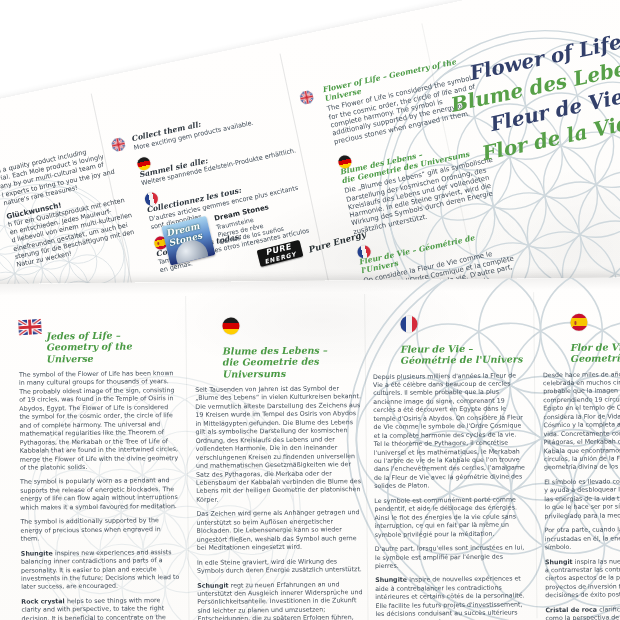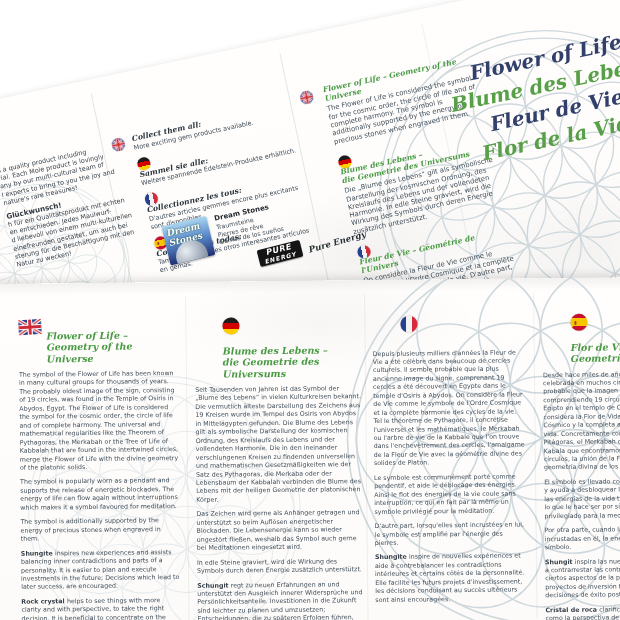--- a/index.html
+++ b/index.html
@@ -281,21 +281,21 @@
       <h3 class="col-h">
         <span class="col-flag">
           <svg class="uksvg" viewBox="0 0 24 16" width="23" height="15" style="transform:rotate(-3deg)">
               <rect width="24" height="16" rx="1.5" fill="#2b3f8c"></rect>
               <path d="M0 0L24 16M24 0L0 16" stroke="#fff" stroke-width="3.8"></path>
               <path d="M0 0L24 16M24 0L0 16" stroke="#cf2b36" stroke-width="1.4"></path>
               <path d="M12 0V16M0 8H24" stroke="#fff" stroke-width="5.4"></path>
               <path d="M12 0V16M0 8H24" stroke="#cf2b36" stroke-width="3"></path>
             </svg>
         </span>
-        <span>Flower of Life –
+        <span>Jedes of Life –
 Geometry of the Universe</span>
       </h3>
       <p><b></b><span>The symbol of the Flower of Life has been known in many cultural groups for thousands of years. The probably oldest image of the sign, consisting of 19 circles, was found in the Temple of Osiris in Abydos, Egypt. The Flower of Life is considered the symbol for the cosmic order, the circle of life and of complete harmony. The universal and mathematical regularities like the Theorem of Pythagoras, the Merkabah or the Tree of Life of Kabbalah that are found in the intertwined circles, merge the Flower of Life with the divine geometry of the platonic solids.</span></p>
       <p><b></b><span>The symbol is popularly worn as a pendant and supports the release of energetic blockades. The energy of life can flow again without interruptions which makes it a symbol favoured for meditation.</span></p>
       <p><b></b><span>The symbol is additionally supported by the energy of precious stones when engraved in them.</span></p>
       <p><b>Shungite </b><span>inspires new experiences and assists balancing inner contradictions and parts of a personality. It is easier to plan and execute investments in the future; Decisions which lead to later success, are encouraged.</span></p>
       <p><b>Rock crystal </b><span>helps to see things with more clarity and with perspective, to take the right decision. It is beneficial to concentrate on the essential things of life, to order your thoughts and to recognise potential obstacles.</span></p>
     </div>
 
     <div class="col" style="left:202px;width:166px">
@@ -307,20 +307,22 @@
       <p><b></b><span>Seit Tausenden von Jahren ist das Symbol der „Blume des Lebens“ in vielen Kulturkreisen bekannt. Die vermutlich älteste Darstellung des Zeichens aus 19 Kreisen wurde im Tempel des Osiris von Abydos in Mittelägypten gefunden. Die Blume des Lebens gilt als symbolische Darstellung der kosmischen Ordnung, des Kreislaufs des Lebens und der vollendeten Harmonie. Die in den ineinander verschlungenen Kreisen zu findenden universellen und mathematischen Gesetzmäßigkeiten wie der Satz des Pythagoras, die Merkaba oder der Lebensbaum der Kabbalah verbinden die Blume des Lebens mit der heiligen Geometrie der platonischen Körper.</span></p>
       <p><b></b><span>Das Zeichen wird gerne als Anhänger getragen und unterstützt so beim Auflösen energetischer Blockaden. Die Lebensenergie kann so wieder ungestört fließen, weshalb das Symbol auch gerne bei Meditationen eingesetzt wird.</span></p>
       <p><b></b><span>In edle Steine graviert, wird die Wirkung des Symbols durch deren Energie zusätzlich unterstützt.</span></p>
       <p><b>Schungit </b><span>regt zu neuen Erfahrungen an und unterstützt den Ausgleich innerer Widersprüche und Persönlichkeitsanteile. Investitionen in die Zukunft sind leichter zu planen und umzusetzen; Entscheidungen, die zu späteren Erfolgen führen, werden unterstützt.</span></p>
 
     </div>
 
     <div class="col" style="left:380px;width:152px">
       <h3 class="col-h">
         <span class="col-flag flag fr f17"></span>
+        <span>Fleur de Vie –
+Géométrie de l'Univers</span>
       </h3>
       <p><b></b><span>Depuis plusieurs milliers d'années la Fleur de Vie a été célèbre dans beaucoup de cercles culturels. Il semble probable que la plus ancienne image du signe, comprenant 19 cercles a été découvert en Egypte dans le temple d'Osiris à Abydos. On considère la Fleur de Vie comme le symbole de l'Ordre Cosmique et la complète harmonie des cycles de la vie. Tel le théorème de Pythagore, il concrétise l'universel et les mathématiques, le Merkabah ou l'arbre de vie de la Kabbale que l'on trouve dans l'enchevêtrement des cercles, l'amalgame de la Fleur de Vie avec la géométrie divine des solides de Platon.</span></p>
       <p><b></b><span>Le symbole est communément porté comme pendentif, et aide le déblocage des énergies. Ainsi le flot des énergies de la vie coule sans interruption, ce qui en fait par là même un symbole privilégié pour la méditation.</span></p>
       <p><b></b><span>D'autre part, lorsqu'elles sont incrustées en lui, le symbole est amplifié par l'énergie des pierres.</span></p>
       <p><b>Shungite </b><span>inspire de nouvelles expériences et aide à contrebalancer les contradictions intérieures et certains côtés de la personnalité. Elle facilite les futurs projets d'investissement, les décisions conduisant au succès ultérieurs sont ainsi encouragées.</span></p>
 
     </div>
 
     <div class="col" style="left:550px;width:160px">
       <h3 class="col-h">

